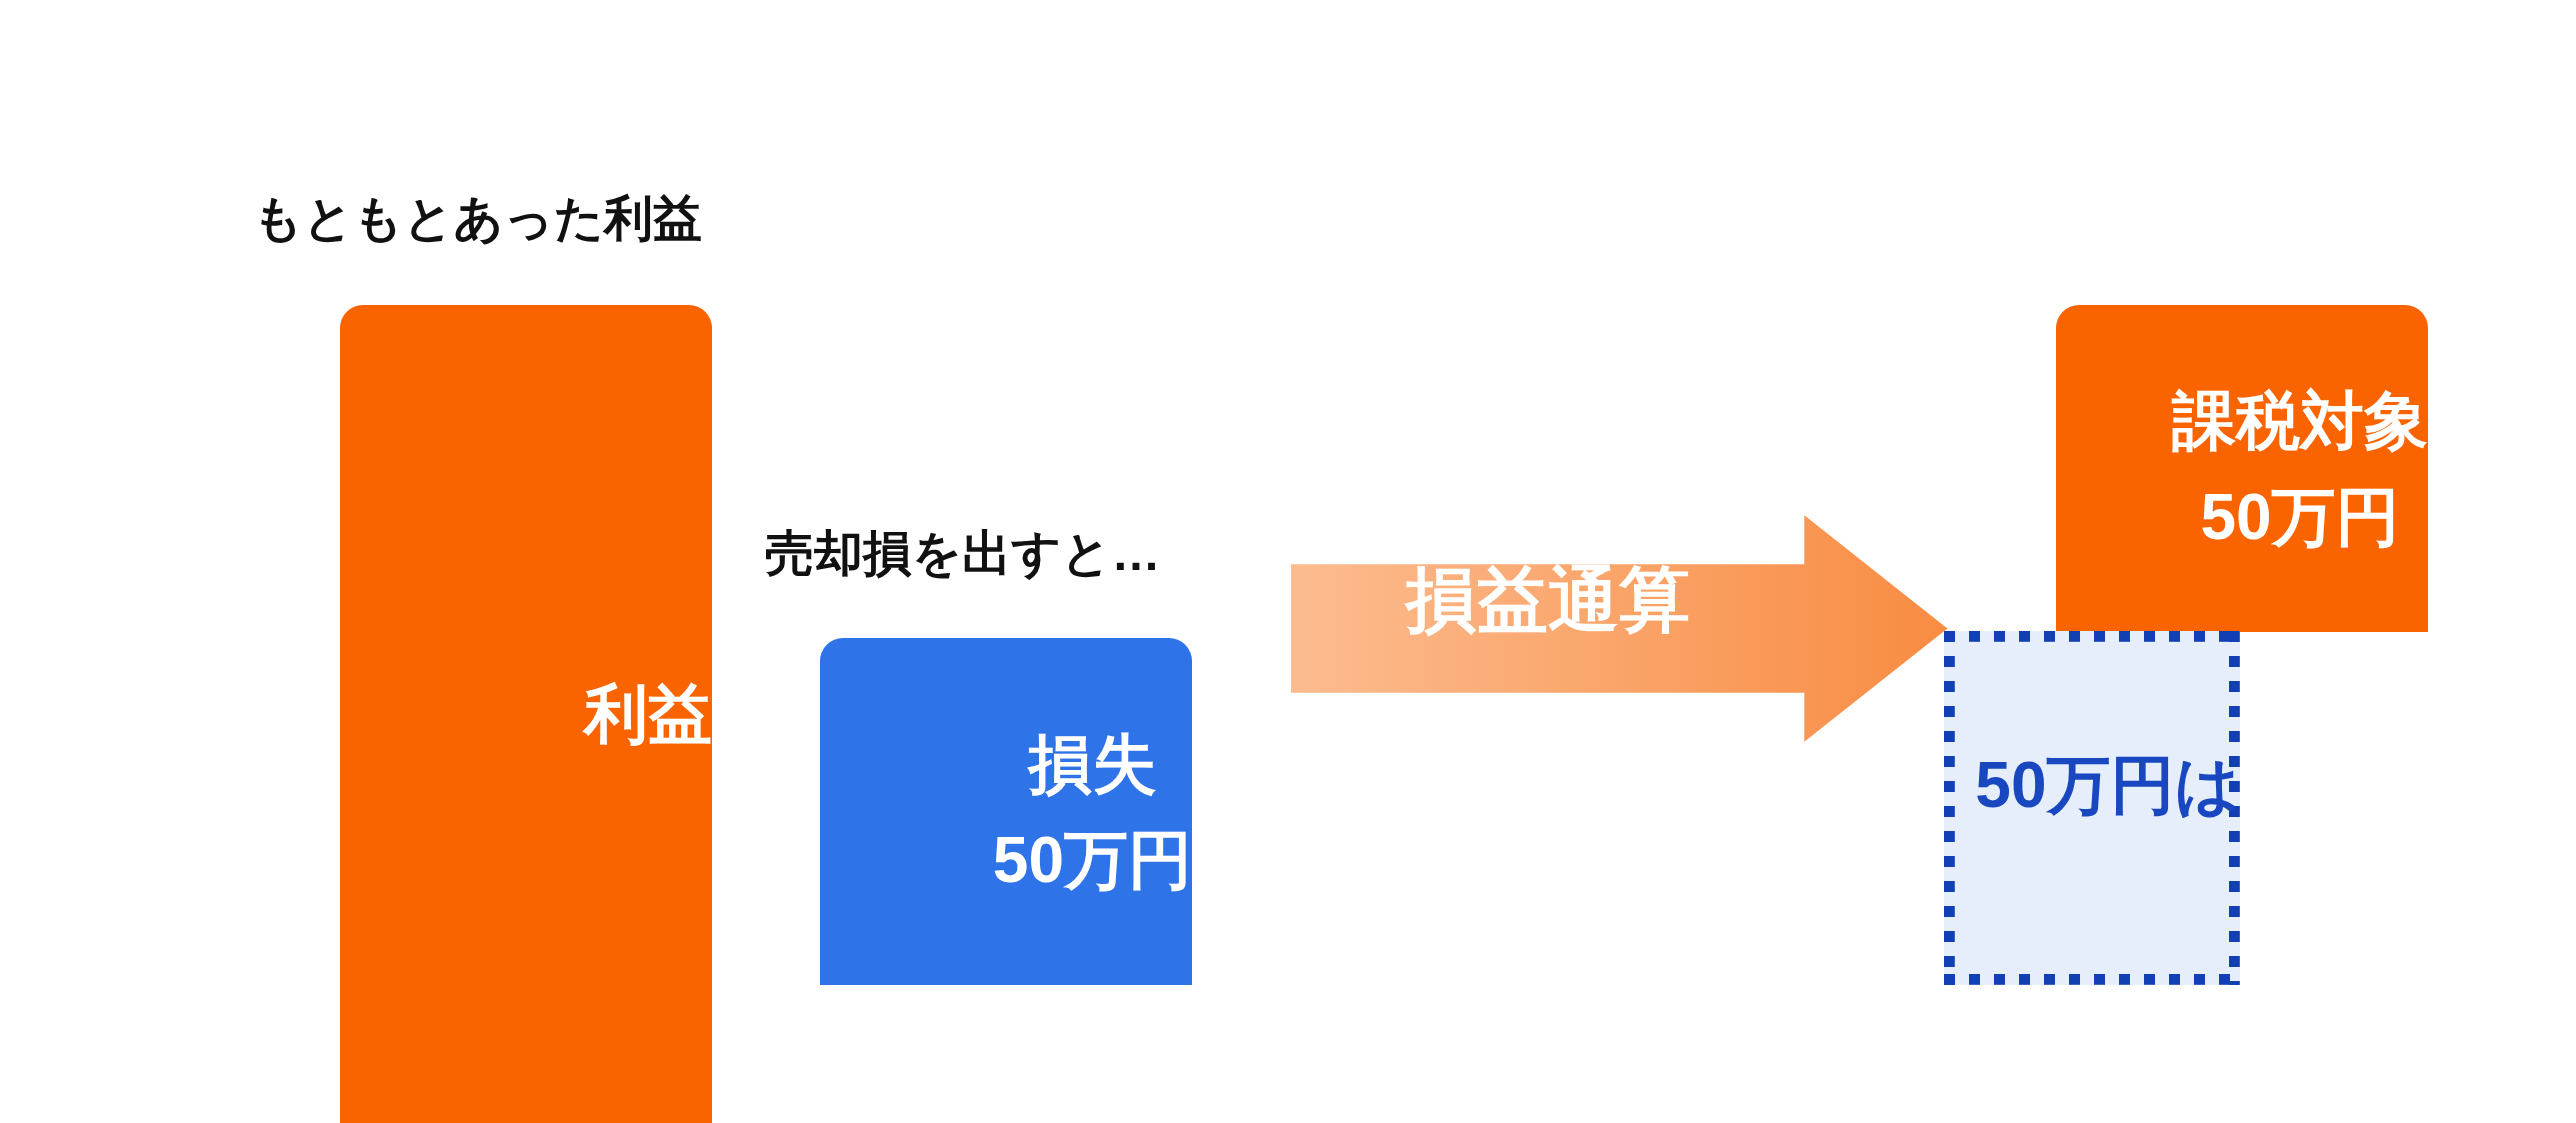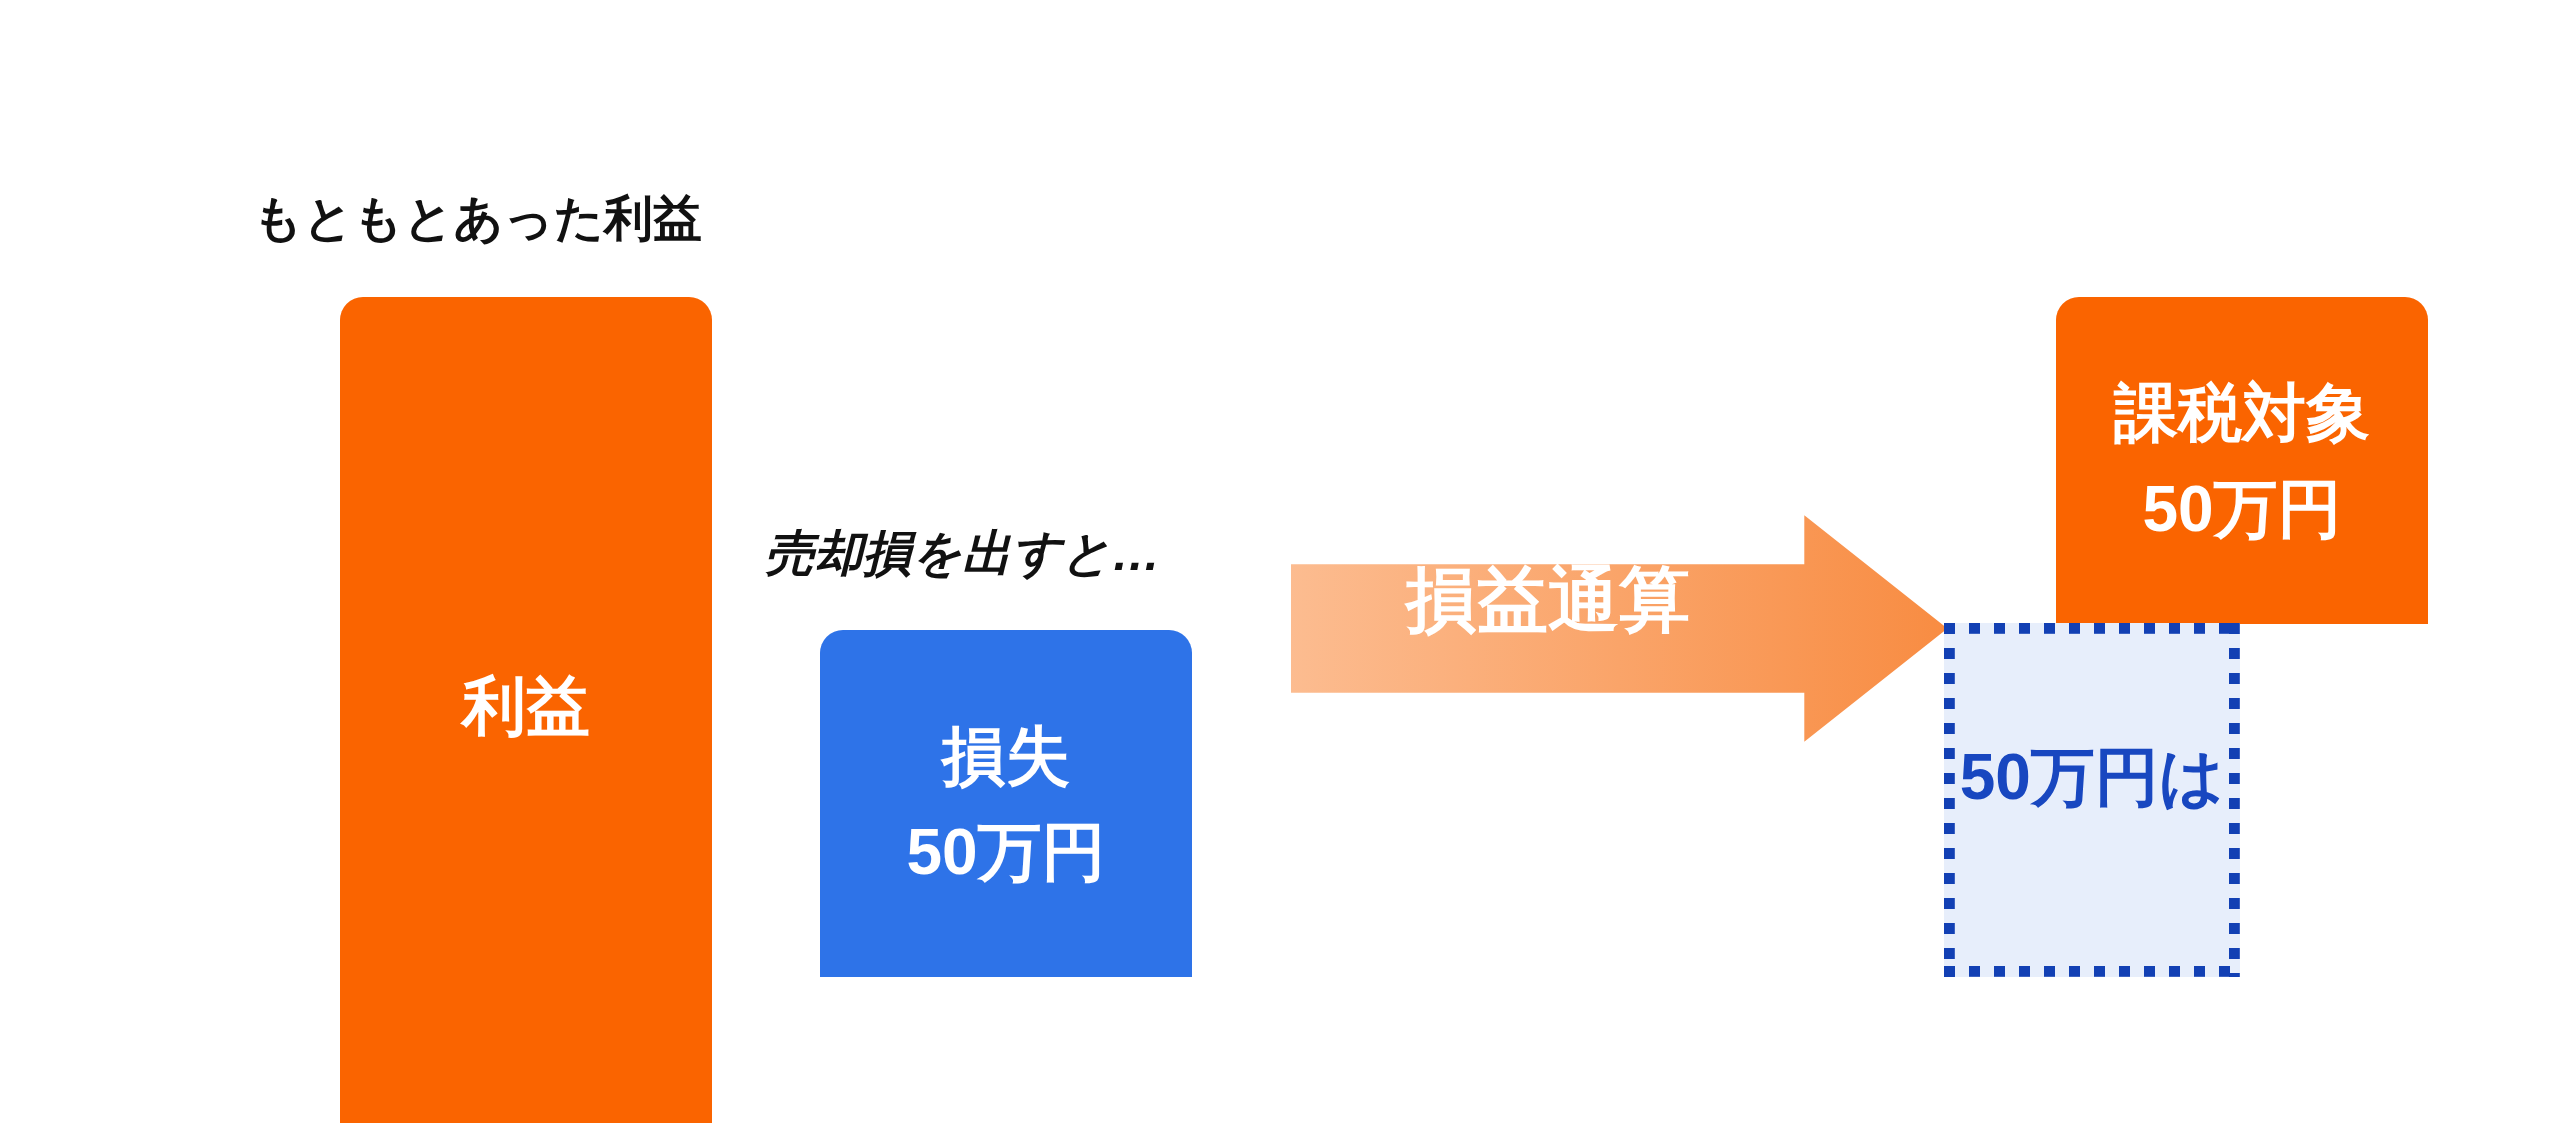--- a/index.html
+++ b/index.html
@@ -17,28 +17,29 @@
   }
   .label {
     position: absolute;
     font-size: 49px;
     font-weight: 700;
     color: var(--dark-text, #111111);
     white-space: nowrap;
     line-height: 1.1;
   }
   .label-original { left: 253px; top: 192px; }
-  .label-sellloss { left: 765px; top: 527px; font-style: italic; }
+  .label-sellloss { left: 765px; top: 527px; }
 
   .bar {
     position: absolute;
     display: flex;
     align-items: center;
-    justify-content: center;
+    justify-content: flex-end;
     text-align: center;
+    margin-top: 8px;
   }
   .bar-text {
     font-size: 64px;
     font-weight: 700;
     line-height: 1.5;
     color: var(--white-text, #ffffff);
   }
   .bar-text span { display: block; }
 
   .bar-profit {

